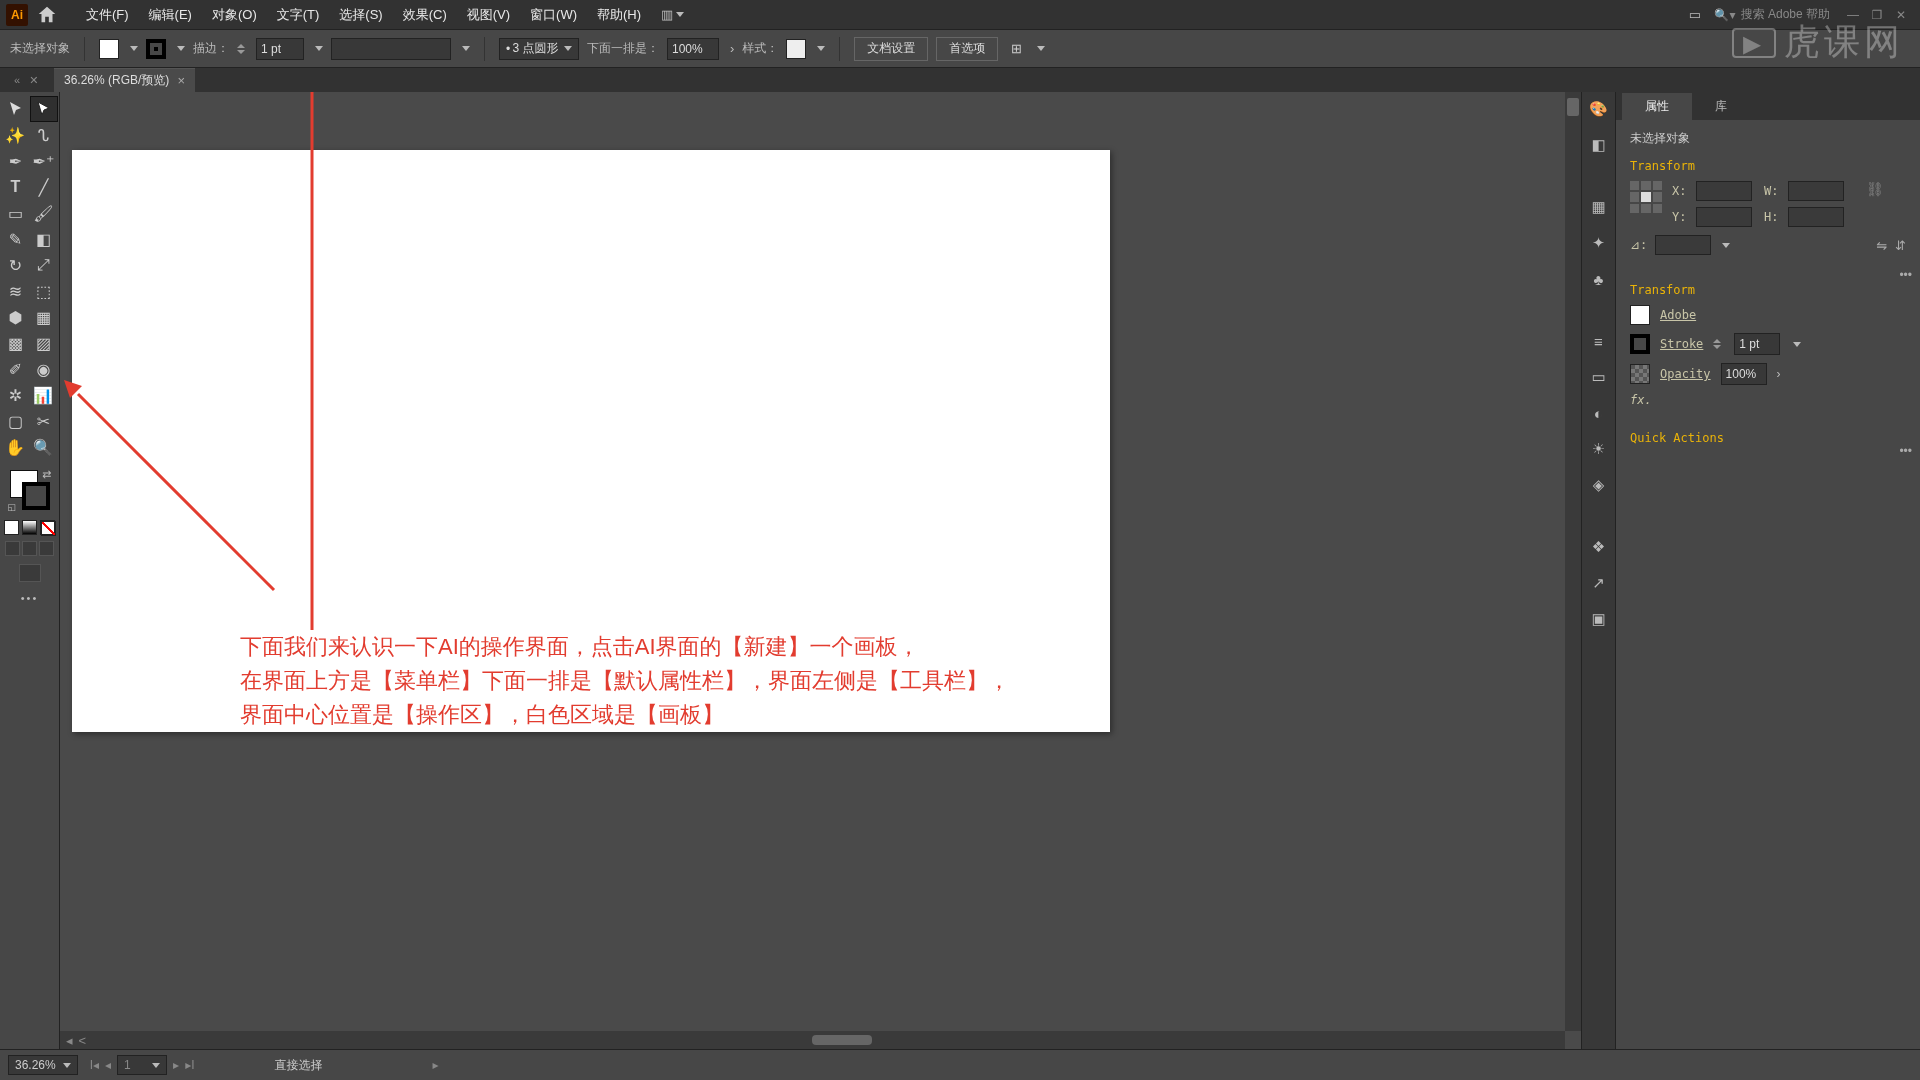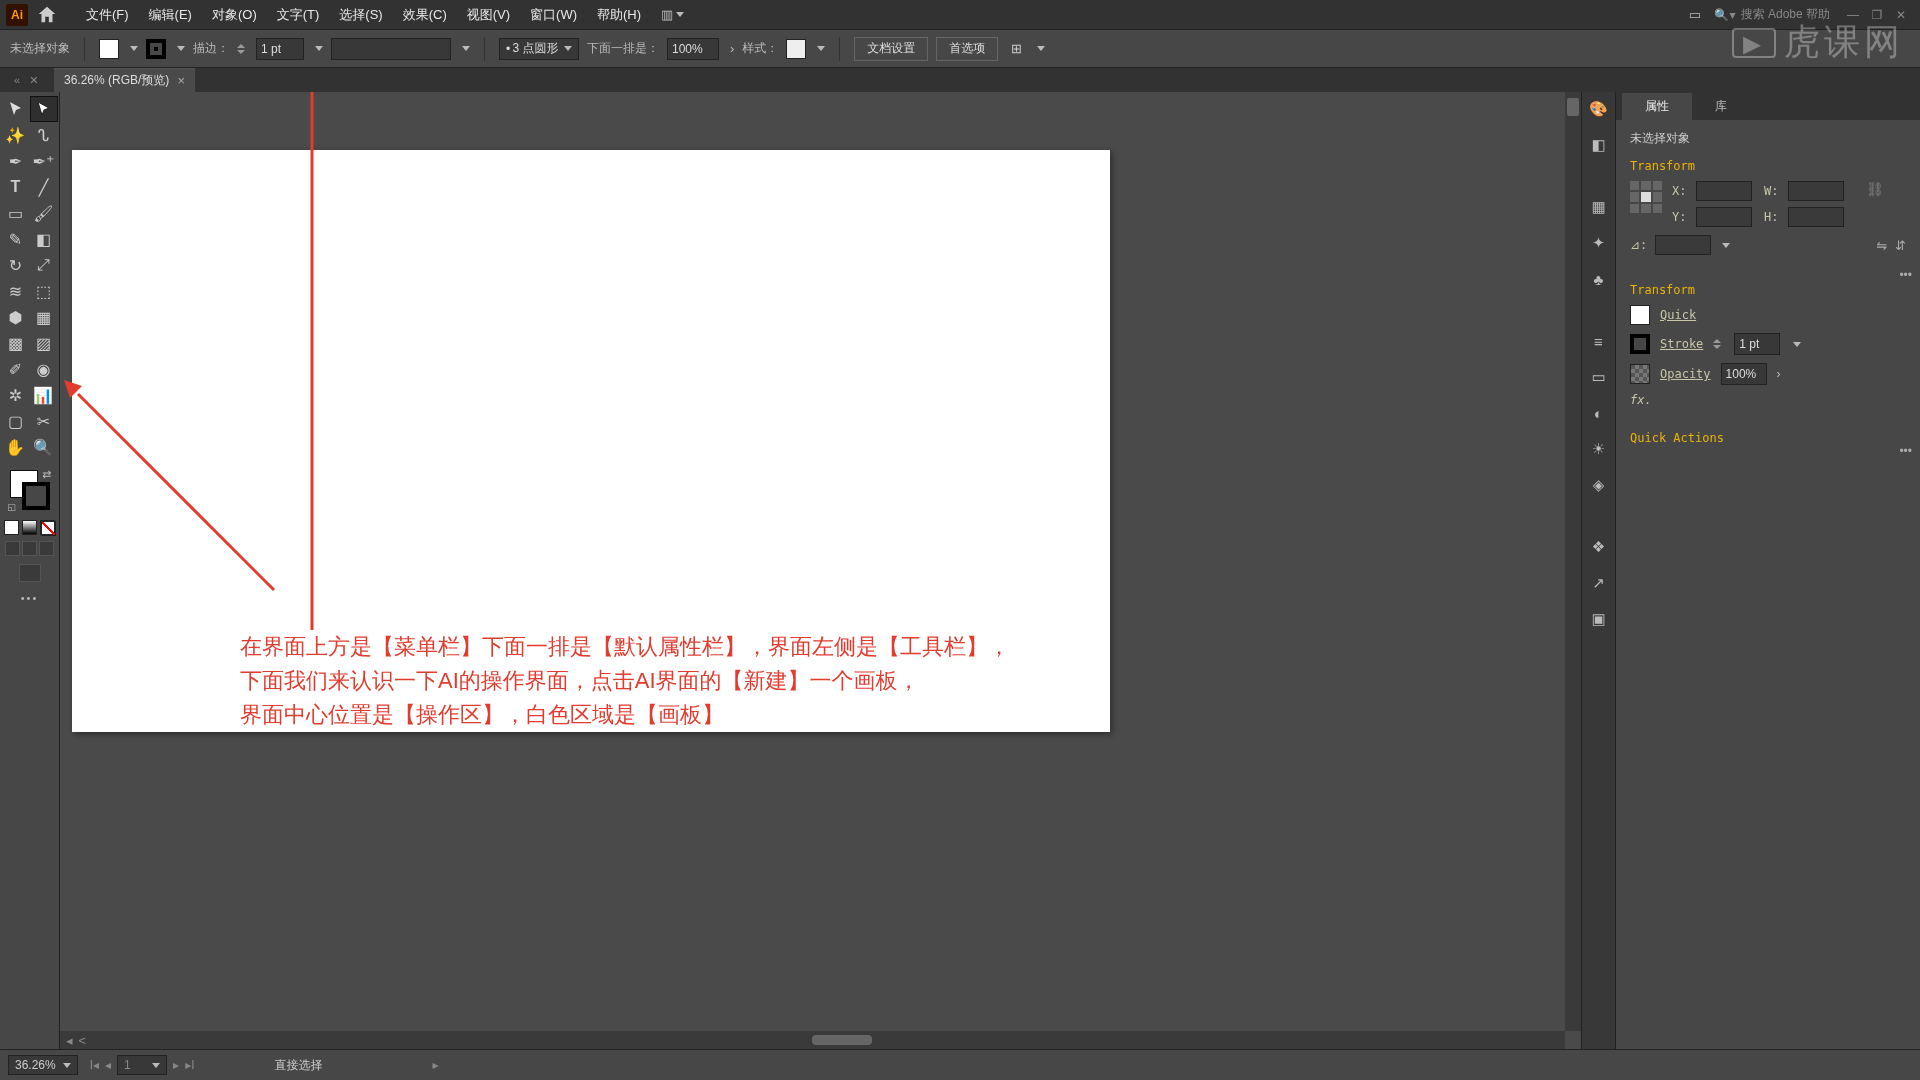--- a/index.html
+++ b/index.html
@@ -254,22 +254,22 @@
     <div class="artboard">
       <svg class="arrow" style="left:230px;top:-140px" width="20" height="620">
         <line x1="10" y1="620" x2="10" y2="10" stroke="#e23c2f" stroke-width="3"></line>
         <polygon points="10,0 4,14 16,14" fill="#e23c2f"></polygon>
       </svg>
       <svg class="arrow" style="left:-8px;top:230px" width="220" height="220">
         <line x1="210" y1="210" x2="14" y2="14" stroke="#e23c2f" stroke-width="3"></line>
         <polygon points="0,0 18,6 6,18" fill="#e23c2f"></polygon>
       </svg>
       <div class="ann-text" style="left:168px;top:480px">
+        <div>下面我们来认识一下AI的操作界面，点击AI界面的【新建】一个画板，</div>
         <div>在界面上方是【菜单栏】下面一排是【默认属性栏】，界面左侧是【工具栏】，</div>
-        <div>下面我们来认识一下AI的操作界面，点击AI界面的【新建】一个画板，</div>
         <div>界面中心位置是【操作区】，白色区域是【画板】</div>
       </div>
     </div>
     <div class="vscroll">
         <div class="thumb"></div>
       </div>
     <div class="hscroll-area">
       <span style="margin-left:6px;color:#888">◂</span>
       <span style="margin-left:6px;color:#888">&lt;</span>
       <div class="hs-thumb"></div>
@@ -333,21 +333,21 @@
         <span class="drop-tri"></span>
         <div style="flex:1"></div>
         <span class="flip-ic">⇋</span>
         <span class="flip-ic">⇵</span>
       </div>
       <div class="panel-opts" style="top:148px">•••</div>
 
       <div class="sect-title" style="margin-top:28px">Transform</div>
       <div class="app-row">
         <div class="app-sw" style="background:#fff"></div>
-        <span class="app-label">Quick</span>
+        <span class="app-label">Adobe</span>
       </div>
       <div class="app-row">
         <div class="app-sw" style="background:#474747;border:4px solid #000"></div>
         <span class="app-label">Stroke</span>
         <div class="stepper">
             <div class="up"></div>
             <div class="dn"></div>
           </div>
         <div class="pt-field" style="width:46px">1 pt</div>
           <span class="drop-tri"></span>

